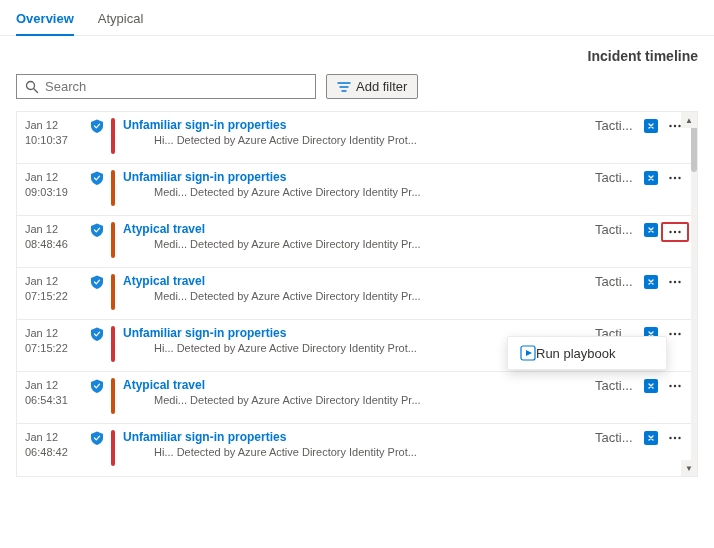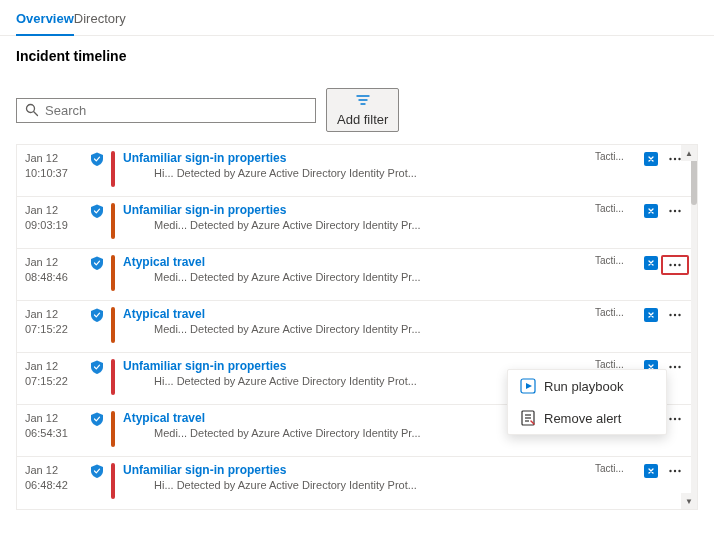--- a/index.html
+++ b/index.html
@@ -11,20 +11,21 @@
       width: 714px;
       height: 548px;
       overflow: hidden;
     }
 
     
     .tabs {
       display: flex;
       border-bottom: 1px solid #edebe9;
       padding: 0 16px;
+      gap: 24px;
     }
     .tab {
       padding: 10px 0 8px 0;
       font-size: 13px;
       cursor: pointer;
       color: #605e5c;
       border-bottom: 2px solid transparent;
       position: relative;
       top: 1px;
     }
@@ -35,22 +36,23 @@
     }
 
     
     .main {
       padding: 12px 16px;
     }
 
     .section-title {
       font-size: 14px;
       font-weight: 600;
-      color: #000000;
-      margin-bottom: 24px;
+      color: #404040;
+      margin-bottom: 10px;
+      text-align: right;
     }
 
     
     .search-row {
       display: flex;
       align-items: center;
       gap: 10px;
       margin-bottom: 12px;
     }
     .search-box {
@@ -79,21 +81,20 @@
       display: flex;
       align-items: center;
       gap: 5px;
       padding: 4px 10px;
       border: 1px solid #8a8886;
       border-radius: 2px;
       background: #f3f2f1;
       cursor: pointer;
       font-size: 13px;
       color: #323130;
-      flex-direction: column;
     }
     .add-filter-btn svg {
       color: #0078d4;
     }
 
     
     .timeline-container {
       position: relative;
       border: 1px solid #edebe9;
       overflow: hidden;
@@ -177,21 +178,21 @@
       color: #605e5c;
       white-space: nowrap;
       overflow: hidden;
       text-overflow: ellipsis;
       margin-left: 31px;
     }
 
     .tactic-col {
       width: 42px;
       flex-shrink: 0;
-      font-size: 10px;
+      font-size: 13px;
       color: #605e5c;
       text-align: left;
       margin-left: 4px;
     }
 
     .alert-icon-col {
       width: 20px;
       flex-shrink: 0;
       margin-left: 4px;
       display: flex;
@@ -221,21 +222,20 @@
       background: #fff;
       border: 1px solid #edebe9;
       box-shadow: 0 4px 12px rgba(0,0,0,0.15);
       z-index: 100;
       width: 160px;
       border-radius: 2px;
     }
     .context-menu-item {
       display: flex;
       align-items: center;
-      gap: 8px;
       padding: 8px 12px;
       cursor: pointer;
       font-size: 13px;
       color: #323130;
     }
 
     
     .scroll-arrow {
       position: absolute;
       right: 0;
@@ -250,21 +250,21 @@
       color: #605e5c;
     }
     .scroll-arrow-top { top: 0; }
     .scroll-arrow-bottom { bottom: 0; }
   </style>
 </head>
 <body>
 
 <div class="tabs">
   <div class="tab active">Overview</div>
-  <div class="tab">Directory</div>
+  <div class="tab">Atypical</div>
 </div>
 
 <div class="main">
   <div class="section-title">Incident timeline</div>
 
   <div class="search-row">
     <div class="search-box">
       <svg width="14" height="14" viewBox="0 0 14 14" fill="none">
         <circle cx="5.5" cy="5.5" r="4" stroke="#605e5c" stroke-width="1.3"></circle>
         <line x1="8.8" y1="8.8" x2="12.5" y2="12.5" stroke="#605e5c" stroke-width="1.3" stroke-linecap="round"></line>
@@ -531,25 +531,15 @@
     <div class="scroll-arrow scroll-arrow-bottom" style="position:absolute;right:0;bottom:0;z-index:5;">▼</div>
 
     <div class="context-menu" id="context-menu">
       <div class="context-menu-item">
         <svg width="16" height="16" viewBox="0 0 16 16" fill="none">
           <rect x="1" y="1" width="14" height="14" rx="2" stroke="#0078d4" stroke-width="1.2"></rect>
           <polygon points="6,5 12,8 6,11" fill="#0078d4"></polygon>
         </svg>
         <span>Run playbook</span>
       </div>
-      <div class="context-menu-item">
-        <svg width="16" height="16" viewBox="0 0 16 16" fill="none">
-          <rect x="2" y="1" width="12" height="14" rx="1" stroke="#323130" stroke-width="1.2"></rect>
-          <line x1="5" y1="5" x2="11" y2="5" stroke="#323130" stroke-width="1.2"></line>
-          <line x1="5" y1="8" x2="11" y2="8" stroke="#323130" stroke-width="1.2"></line>
-          <line x1="5" y1="11" x2="9" y2="11" stroke="#323130" stroke-width="1.2"></line>
-          <line x1="11" y1="11" x2="14" y2="14" stroke="#d13438" stroke-width="1.4" stroke-linecap="round"></line>
-        </svg>
-        <span>Remove alert</span>
-      </div>
     </div>
   </div>
 </div>
 
 </body></html>

